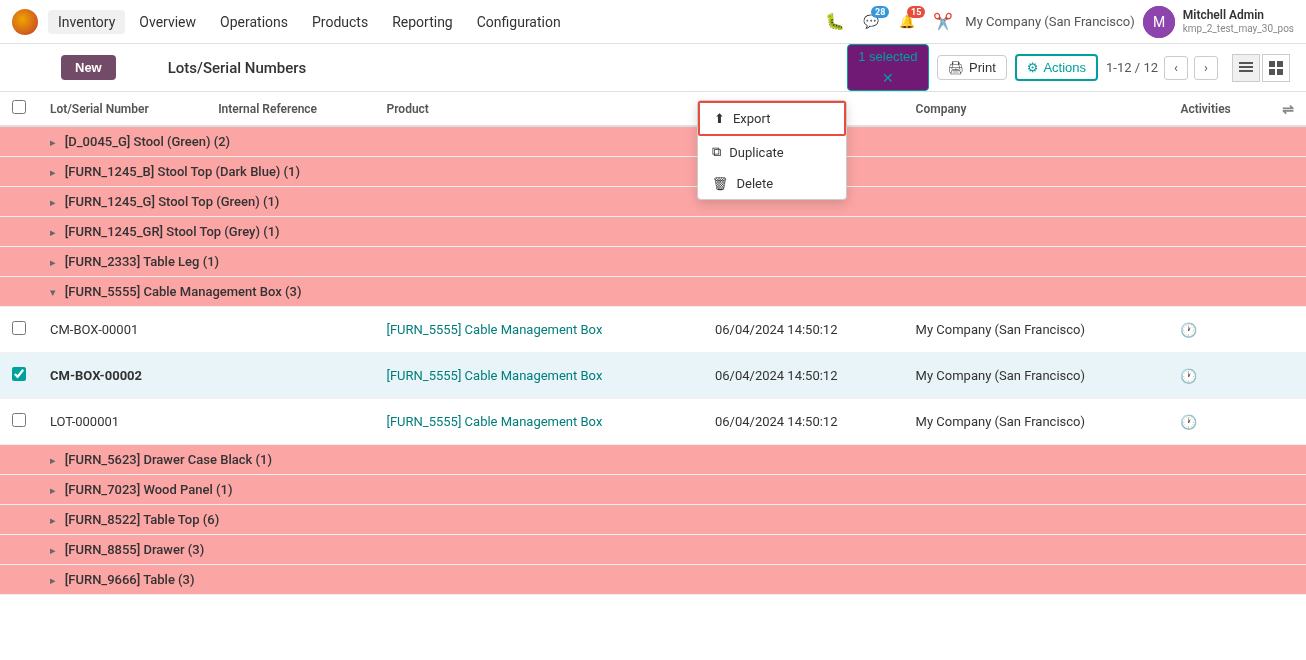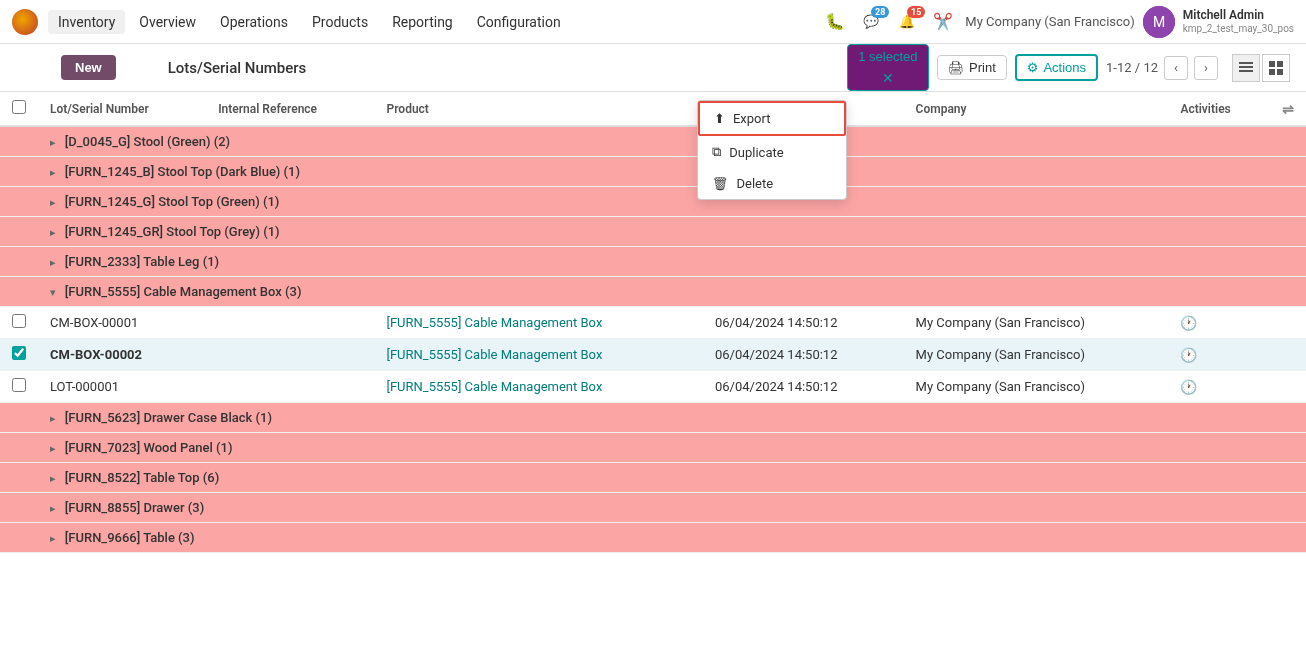--- a/index.html
+++ b/index.html
@@ -71,21 +71,21 @@
     }
 
     
     .table-container { overflow-y: auto; height: calc(660px - 44px - 48px); }
     table { width: 100%; border-collapse: collapse; }
     th {
       text-align: left; padding: 8px 12px; border-bottom: 2px solid #e0e0e0;
       background: #fff; font-size: 12px; font-weight: 600; color: #555;
       position: sticky; top: 0; z-index: 5;
     }
-    td { padding: 7px 12px; border-bottom: 1px solid #f0f0f0; font-size: 13px; }
+    td { padding: 14px 12px; border-bottom: 1px solid #f0f0f0; font-size: 13px; }
     tr.group-row { background: #fca5a5; }
     tr.group-row td { font-weight: 500; color: #333; padding: 7px 12px; }
     tr.data-row.selected-row { background: #e8f4f8; }
     .group-toggle { margin-right: 6px; color: #666; font-size: 11px; cursor: pointer; }
     .checkbox-cell { width: 32px; }
     .checkbox { width: 14px; height: 14px; cursor: pointer; accent-color: #00a09d; }
     .link-text { color: #017e7c; text-decoration: none; }
     .activity-icon { color: #aaa; font-size: 14px; }
     .col-adjust { width: 28px; }
     .col-adjust-btn { color: #888; cursor: pointer; font-size: 14px; }

